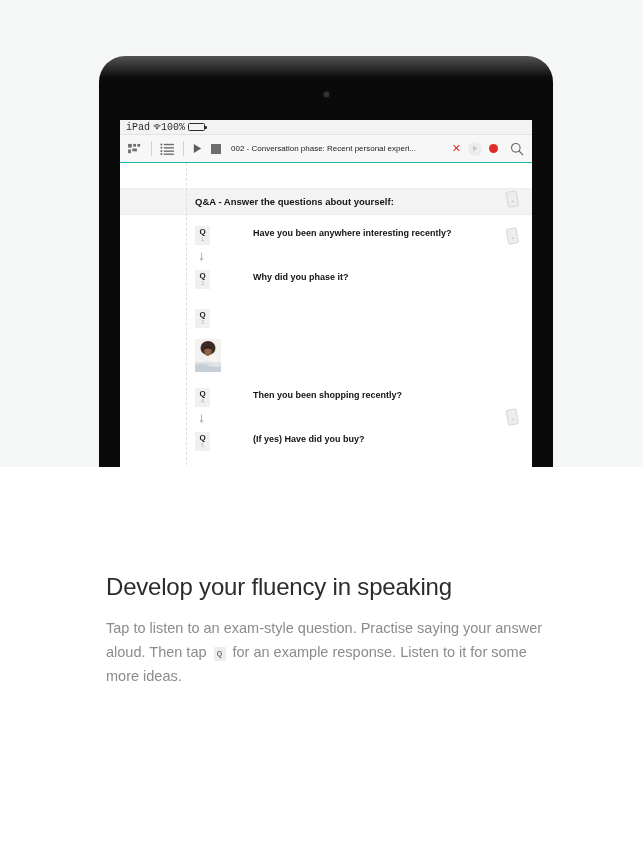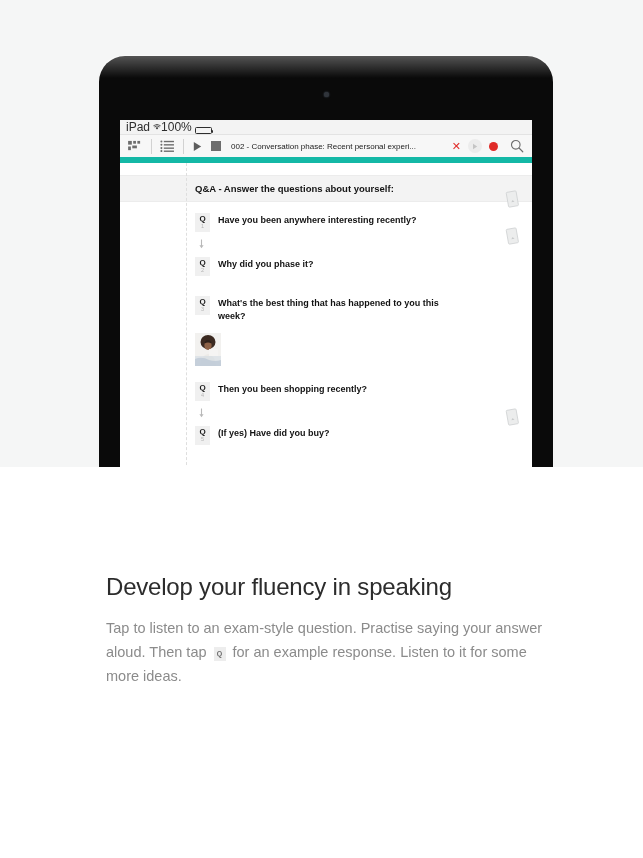--- a/index.html
+++ b/index.html
@@ -72,27 +72,28 @@
     overflow: hidden;
   }
 
   
   .statusbar {
     height: 15px;
     background: #f3f3f3;
     display: flex;
     align-items: center;
     padding: 0 6px;
-    font-size: 12px;
+    font-size: 10px;
     color: #2d2d2d;
     border-bottom: 1px solid #e3e3e3;
+    font-family: Liberation Mono, monospace;
   }
   .sb-left { display: flex; align-items: center; gap: 3px; flex: 0 0 auto; }
   .sb-center { flex: 1; text-align: center; font-weight: bold; letter-spacing: .2px; }
-  .sb-right { display: flex; align-items: flex-end; gap: 3px; flex: 0 0 auto; }
+  .sb-right { display: flex; align-items: center; gap: 3px; flex: 0 0 auto; }
   .wifi-ico { width: 8px; height: 8px; }
   .battery {
     width: 17px; height: 7.5px;
     border: 1px solid #2d2d2d;
     border-radius: 1.5px;
     position: relative;
     padding: 1px;
   }
   .battery::after {
     content: "";
@@ -101,21 +102,21 @@
     width: 1.5px; height: 3px;
     background: #2d2d2d;
     border-radius: 0 1px 1px 0;
   }
   .battery-fill { width: 100%; height: 100%; background: #2d2d2d; border-radius: .5px; }
 
   
   .toolbar {
     height: 28px;
     background: #f7f7f7;
-    border-bottom: 6px solid #14b8a6;
+    border-bottom: 1px solid #14b8a6;
     display: flex;
     align-items: center;
     padding: 0 8px;
     gap: 8px;
   }
   .tb-sep {
     width: 1px; height: 15px;
     background: #d2d2d2;
     flex: 0 0 auto;
   }
@@ -167,21 +168,21 @@
   }
 
   .qa-header {
     background: #f3f3f3;
     border-top: 1px solid #ececec;
     border-bottom: 1px solid #ececec;
     padding: 7px 10px 7px 75px;
     font-size: 9.5px;
     font-weight: bold;
     color: #141414;
-    margin-top: 12px;
+    margin-top: 25px;
   }
 
   .q-row {
     display: flex;
     align-items: flex-start;
     padding: 0 10px 0 75px;
     margin-top: 11px;
   }
   .q-badge {
     flex: 0 0 auto;
@@ -207,20 +208,21 @@
     color: #b4b4b4;
     line-height: 6px;
   }
   .q-text {
     font-size: 9px;
     font-weight: bold;
     color: #121212;
     line-height: 12.5px;
     max-width: 232px;
     padding-top: 1px;
+    margin-left: 35px;
   }
 
   .arrow-row {
     padding-left: 78px;
     margin-top: 3px;
     height: 11px;
   }
   .arrow-ico { width: 7px; height: 10px; }
 
   .photo-row { padding-left: 75px; margin-top: 11px; }
@@ -406,21 +408,20 @@
               <span class="q-num">2</span>
             </span>
             <span class="q-text">Why did you phase it?</span>
           </div>
 
           <div class="q-row" style="margin-top:20px;">
             <span class="q-badge">
               <span class="q-letter">Q</span>
               <span class="q-num">3</span>
             </span>
-            <span class="q-text">What's the best thing that has happened to you this week?</span>
           </div>
 
           <div class="photo-row">
             <span class="photo-thumb">
               <svg class="photo-svg" viewBox="0 0 26 33">
                 <rect width="26" height="33" fill="#f2f1ef"></rect>
                 <ellipse cx="13" cy="9" rx="7.5" ry="7" fill="#3b2a21"></ellipse>
                 <ellipse cx="13" cy="12.5" rx="3.6" ry="4.4" fill="#8e6247"></ellipse>
                 <path d="M9.6 10.5 q3.4 -2.2 6.8 0 q0 -3.6 -3.4 -3.6 q-3.4 0 -3.4 3.6 z" fill="#2e211a"></path>
                 <path d="M5 33 q1 -11 8 -12 q7 1 8 12 z" fill="#eceae6"></path>

